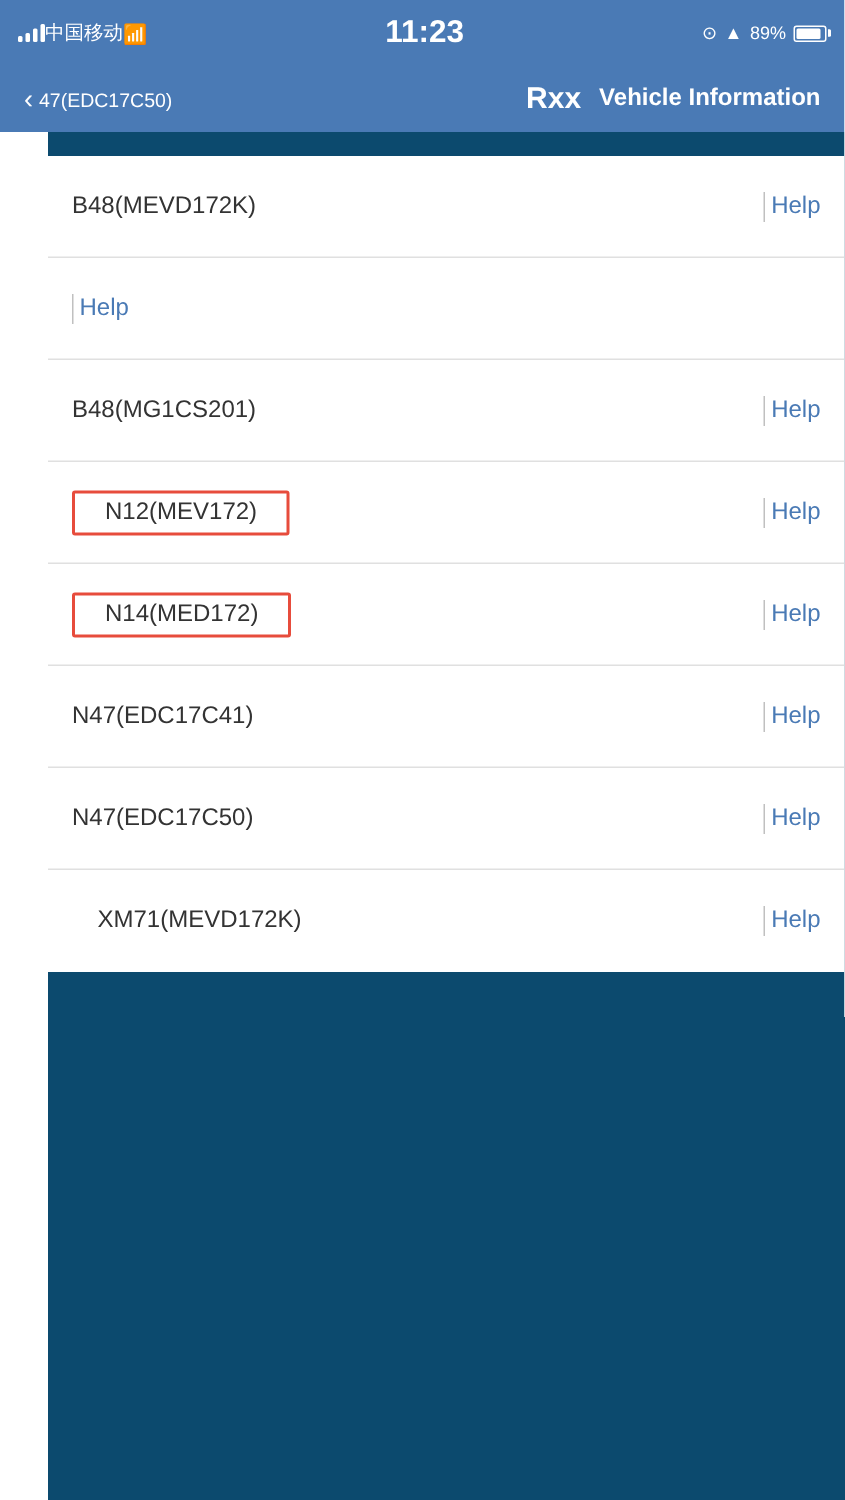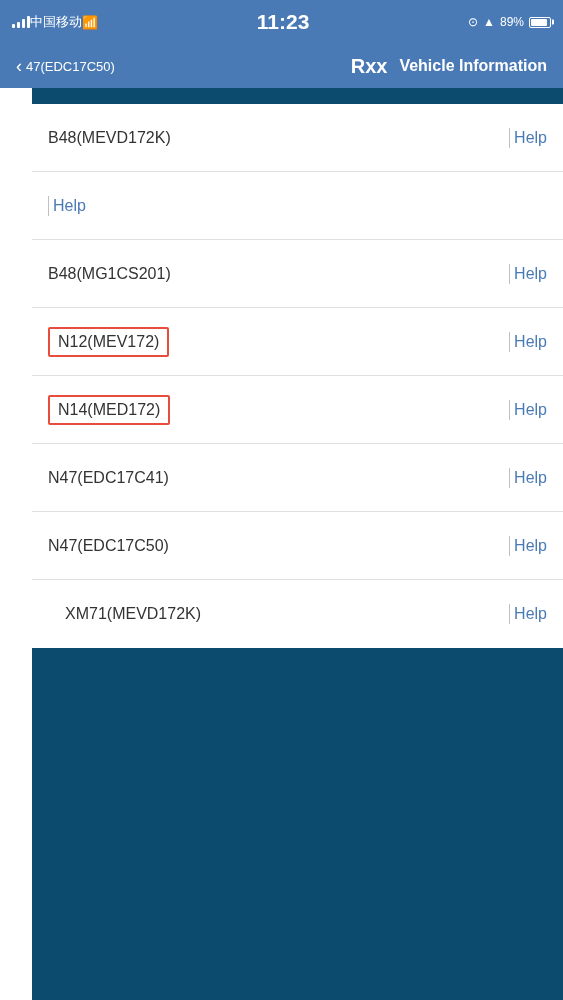--- a/index.html
+++ b/index.html
@@ -193,21 +193,21 @@
     }
 
     .item-label {
       font-size: 16px;
       color: #333;
       font-weight: 400;
     }
 
     .item-label.highlighted {
       border: 2px solid #e74c3c;
-      padding: 4px 8px;
+      padding: 4px 20px;
       border-radius: 2px;
     }
 
     .item-right {
       display: flex;
       align-items: center;
       gap: 4px;
     }
 
     .divider-line {

